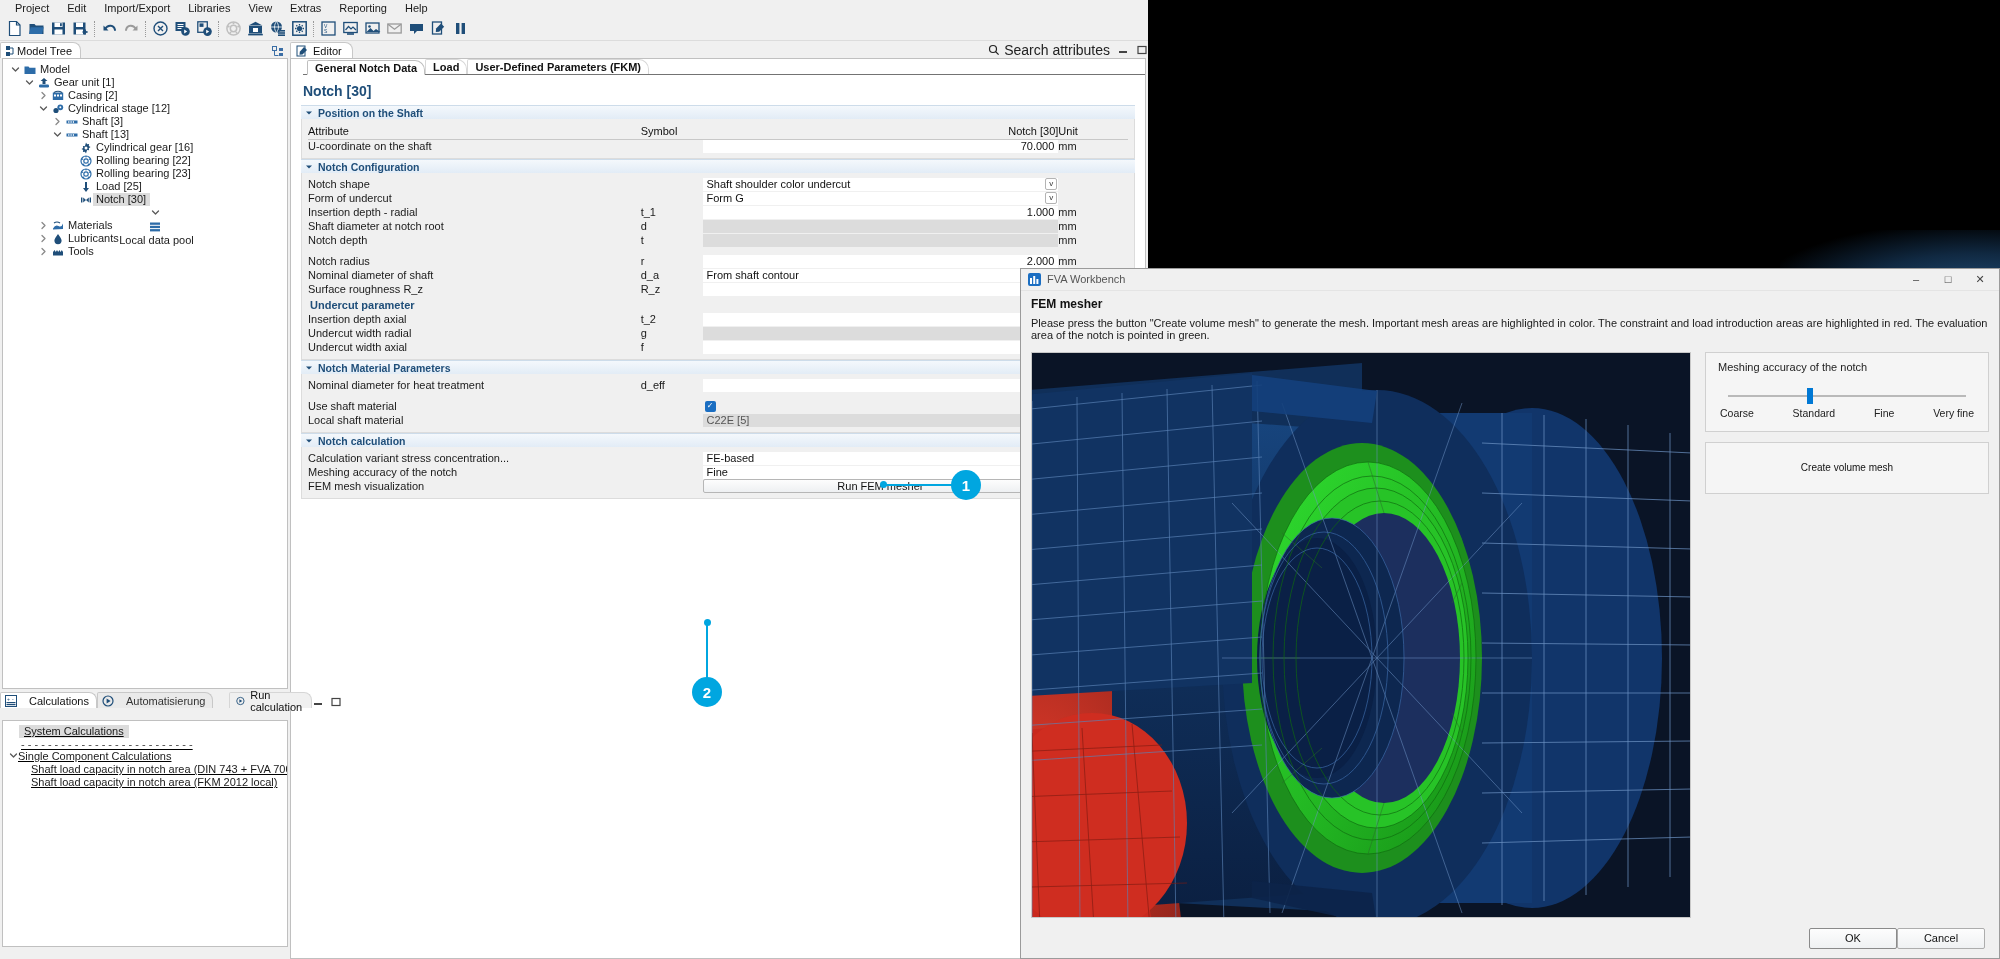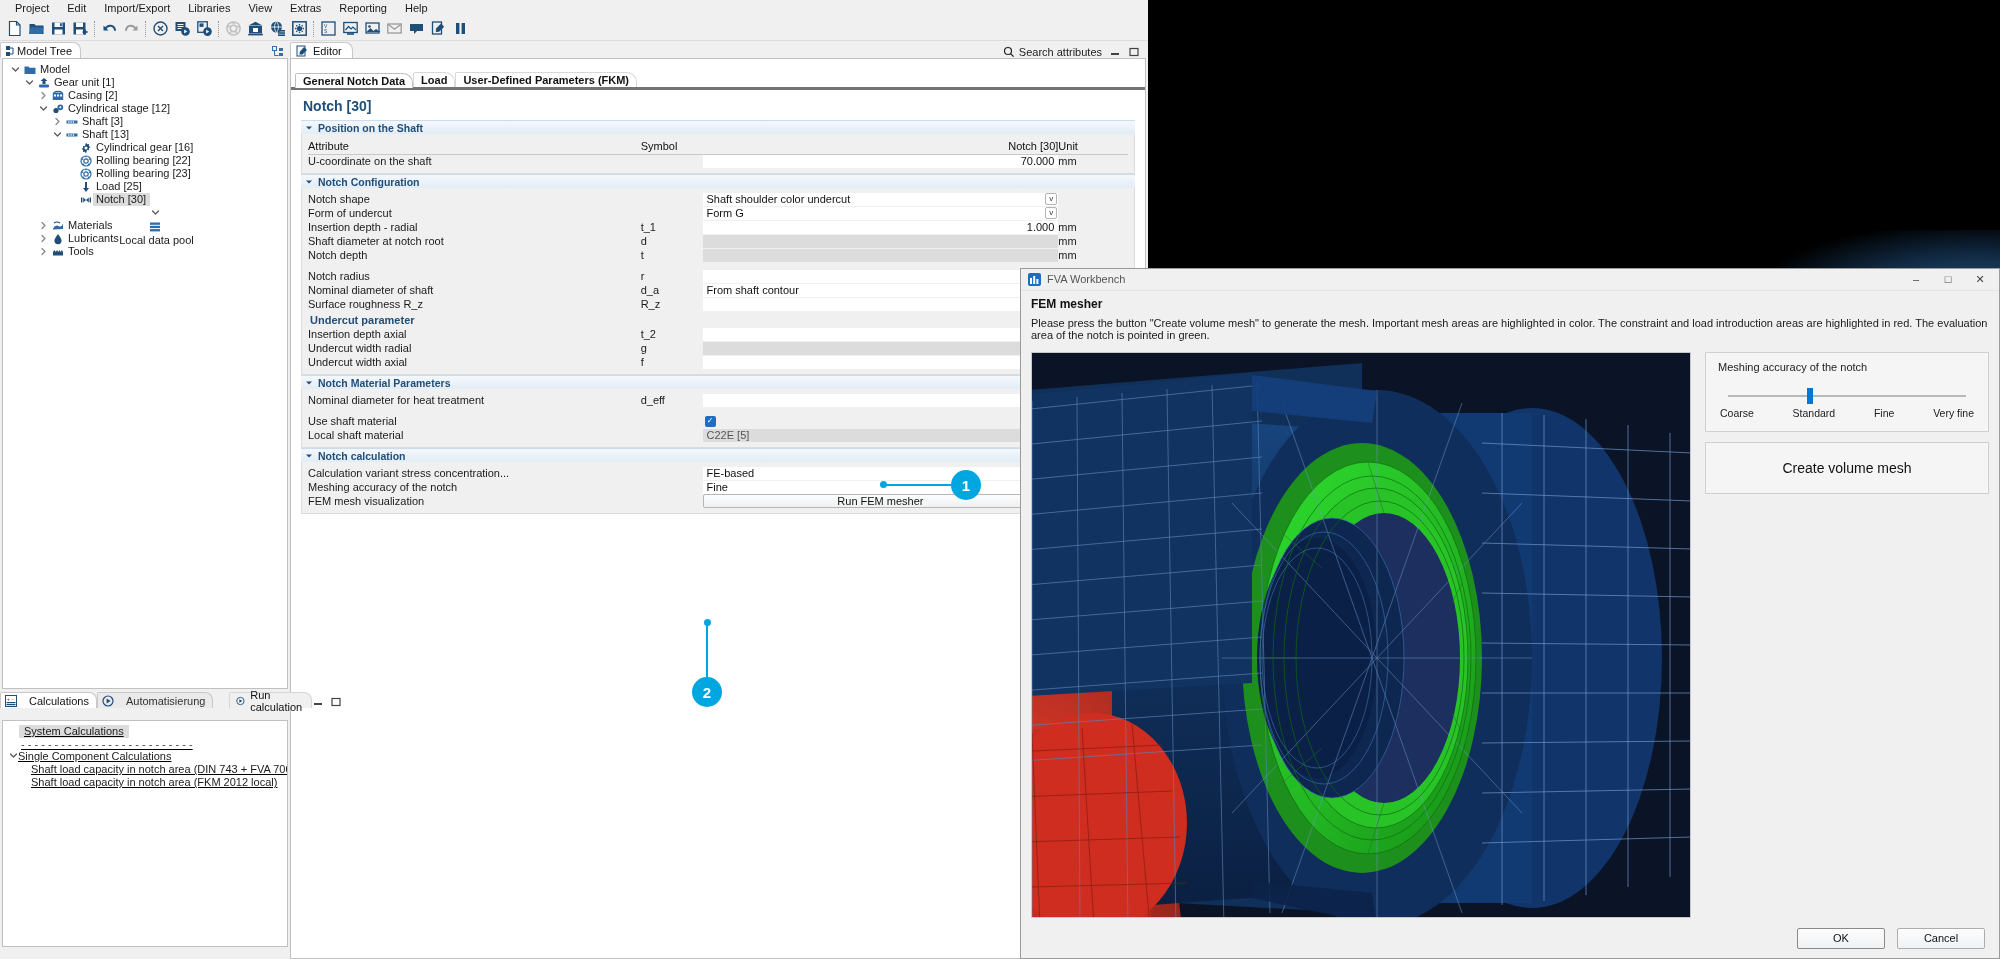--- a/index.html
+++ b/index.html
@@ -172,37 +172,38 @@
   .ed-tab {
     display: flex; align-items: center; gap: 5px;
     height: 16px; padding: 0 10px 0 5px;
     font-size: 11px; color: #111;
     background: #fff;
     border: 1px solid #c8c8c8; border-bottom: none;
     border-radius: 2px 8px 0 0;
   }
   .ed-head-tools {
     margin-left: auto; display: flex; align-items: center; gap: 7px;
-    padding-right: 8px; font-size: 11px; color: #222;
+    font-size: 14px; color: #222;
   }
   .ed-body {
     flex: 1 1 auto;
     background: #fff;
     border: 1px solid #c0c0c0;
     margin: 0 2px 0 0;
     display: flex; flex-direction: column;
     min-height: 0;
     overflow: hidden;
   }
   .sub-tabs {
     display: flex; align-items: flex-end;
-    height: 31px;
+    height: 16px;
     padding-left: 4px;
     background: #fff;
-    border-bottom: 3px solid #737373;
+    border-bottom: 1px solid #737373;
+    margin-left: 12px;
   }
   .sub-tab {
     font-size: 11px; font-weight: bold; color: #111;
     padding: 0 7px;
     height: 15px; line-height: 15px;
     border: 1px solid transparent;
     border-bottom: none;
   }
   .sub-tab.active {
     background: #fff;
@@ -408,29 +409,29 @@
     display: flex; justify-content: space-between;
     font-size: 10.5px; color: #222; margin-top: 2px; padding: 0 2px;
   }
   .btn-box {
     border: 1px solid #d0d0d0;
     background: #f5f5f5;
     height: 52px;
     display: flex; align-items: center; justify-content: center;
   }
   .flat-btn {
-    font-size: 14px; color: #111;
+    font-size: 10px; color: #111;
     background: transparent; border: none;
     padding: 4px 10px;
   }
   .dlg-footer {
     flex: 0 0 auto;
     height: 40px;
     display: flex; align-items: center; justify-content: flex-end;
-    gap: 12px; padding-right: 14px;
+    gap: 0; padding-right: 14px;
   }
   .dlg-btn {
     width: 88px; height: 21px;
     background: linear-gradient(to bottom,#fdfdfd,#eff1f3);
     border: 1px solid #adadad;
     border-radius: 2px;
     font-size: 11px; color: #111;
     display: flex; align-items: center; justify-content: center;
   }
   .dlg-btn.primary { border-color: #8a8a8a; }

